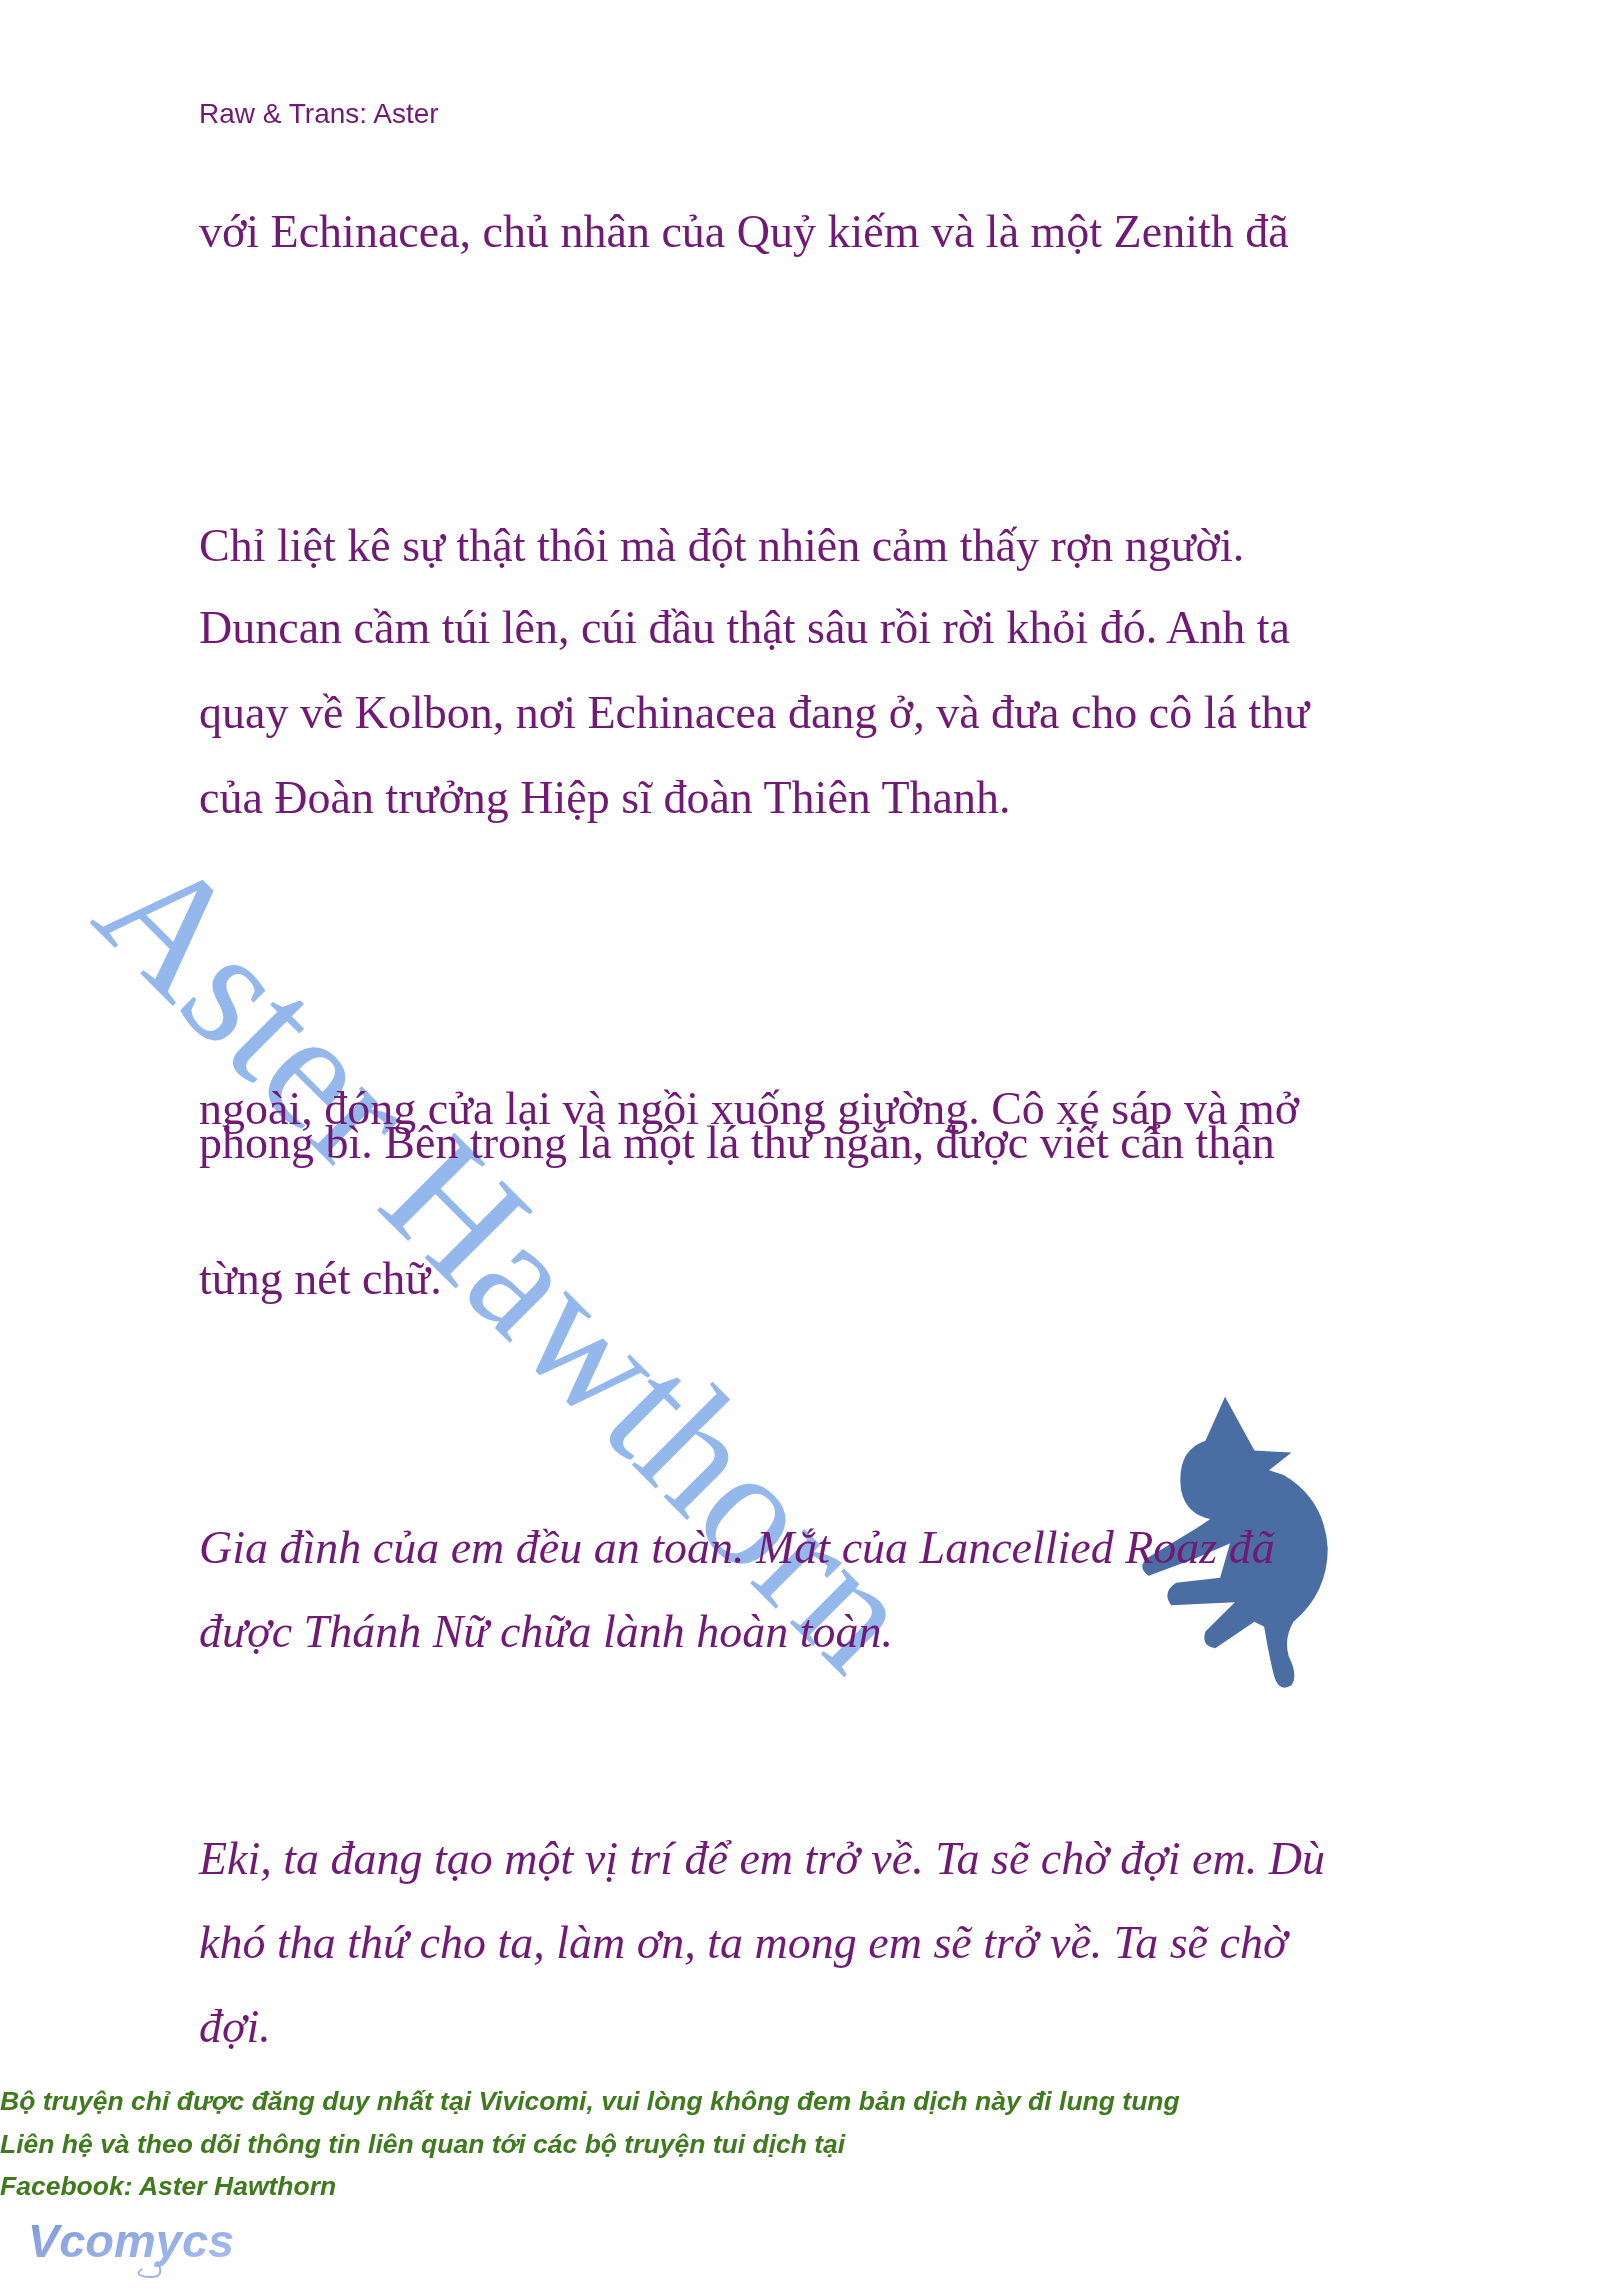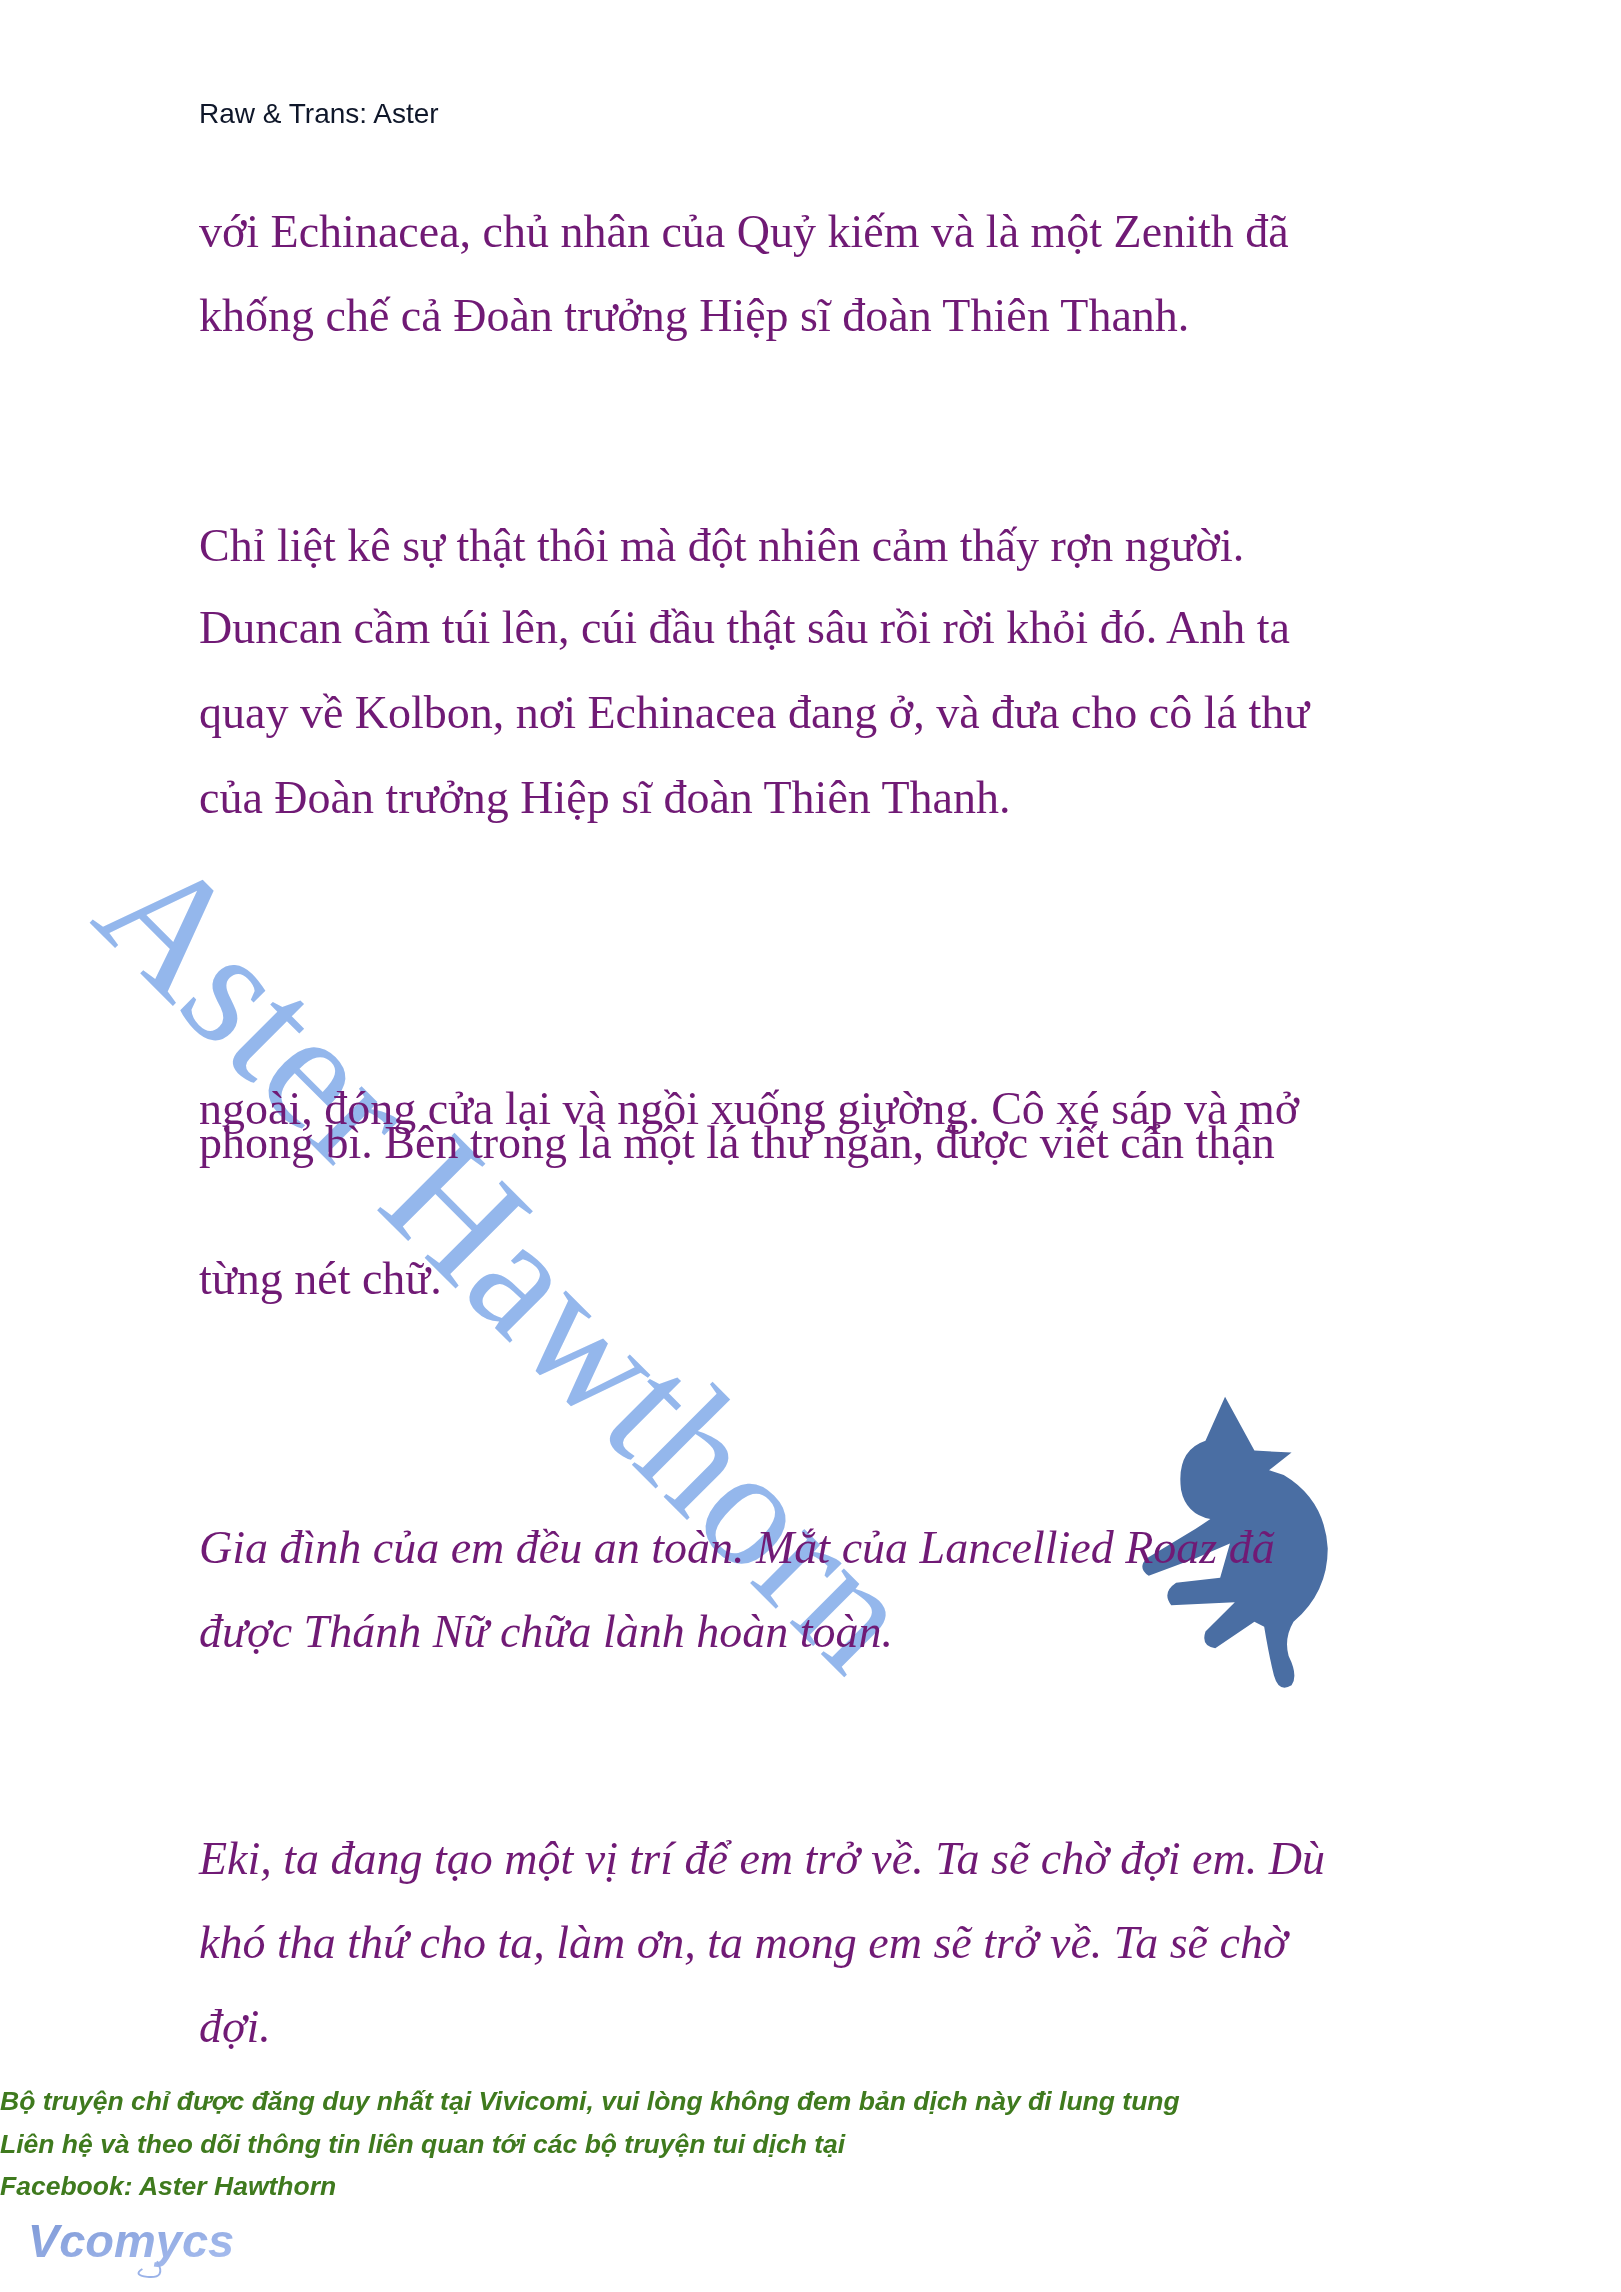--- a/index.html
+++ b/index.html
@@ -1,20 +1,20 @@
 <!DOCTYPE html>
 <html><head>
 <meta charset="utf-8">
 <style>
   html, body { margin: 0; padding: 0; background: #ffffff; }
   body { width: 1621px; height: 2293px; position: relative; overflow: hidden; }
   .page { position: absolute; left: 0; top: 0; width: 1621px; height: 2293px; background: #fff; }
   .header {
     position: absolute; left: 199px; top: 98px;
-    font-family: "Liberation Sans", sans-serif; font-size: 28px; color: #0f172a;
+    font-family: "Liberation Sans", sans-serif; font-size: 28px; color: #701a75;
   }
   .line {
     position: absolute; left: 199px;
     font-family: Liberation Serif, serif; font-size: 46px; color: #701a75;
     white-space: nowrap; line-height: 1;
   }
   .italic { font-style: italic; margin-top: 44px; }
   .footer {
     position: absolute; left: 0; width: 1621px; text-align: left;
     font-family: "Liberation Sans", sans-serif; font-size: 26.5px; font-weight: bold; font-style: italic;
@@ -32,21 +32,20 @@
 </head>
 <body>
 
 <div class="page">
 
   <div class="header">Raw &amp; Trans: Aster</div>
 
   <div class="watermark">Aster Hawthorn</div>
 
   <div class="line" style="top:209px">với Echinacea, chủ nhân của Quỷ kiếm và là một Zenith đã</div>
-  <div class="line" style="top:293px">khống chế cả Đoàn trưởng Hiệp sĩ đoàn Thiên Thanh.</div>
 
   <div class="line" style="top:523px">Chỉ liệt kê sự thật thôi mà đột nhiên cảm thấy rợn người.</div>
   <div class="line" style="top:605px">Duncan cầm túi lên, cúi đầu thật sâu rồi rời khỏi đó. Anh ta</div>
   <div class="line" style="top:690px">quay về Kolbon, nơi Echinacea đang ở, và đưa cho cô lá thư</div>
   <div class="line" style="top:775px">của Đoàn trưởng Hiệp sĩ đoàn Thiên Thanh.</div>
 
   <div class="line" style="top:1086px">ngoài, đóng cửa lại và ngồi xuống giường. Cô xé sáp và mở</div>
   <div class="line" style="top:1120px">phong bì. Bên trong là một lá thư ngắn, được viết cẩn thận</div>
   <div class="line" style="top:1256px">từng nét chữ.</div>
 

